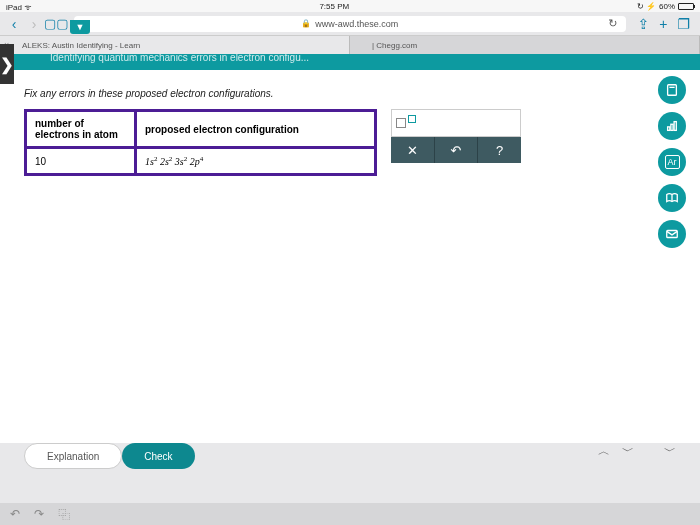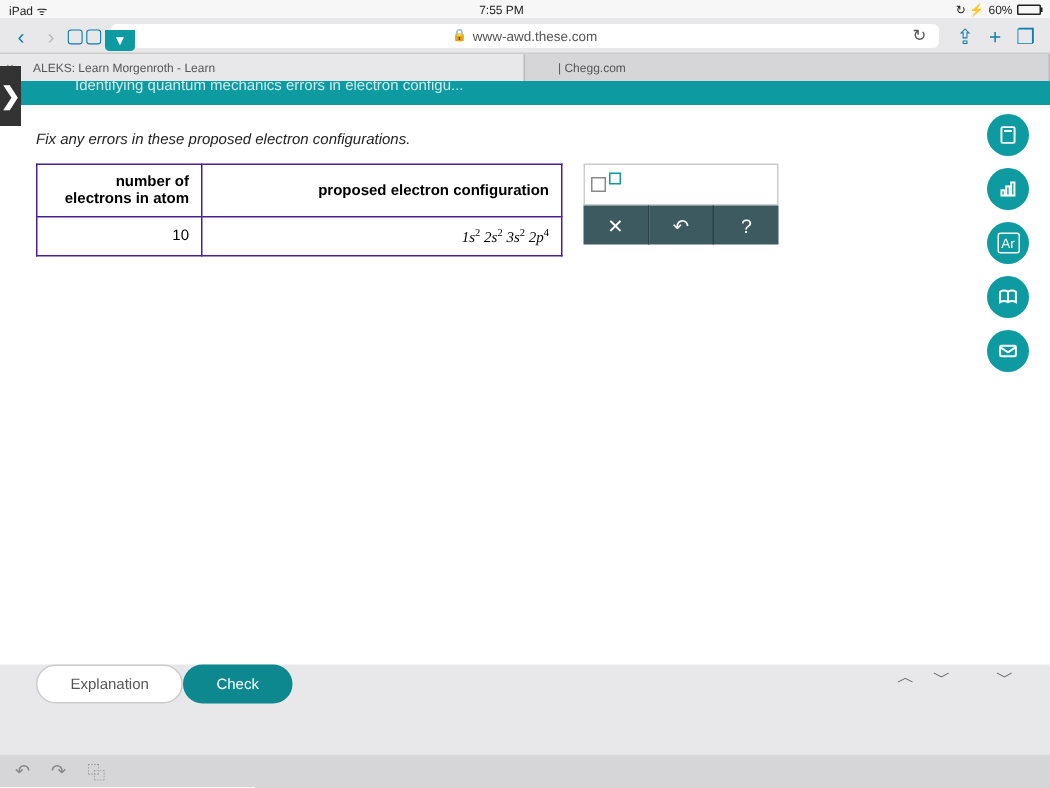--- a/index.html
+++ b/index.html
@@ -33,21 +33,21 @@
   .header-title { position: absolute; left: 50px; top: -2px; font-size: 10px; font-weight: 300; opacity: .8; white-space: nowrap; }
   .side-tab { position: absolute; left: 0; top: 44px; width: 14px; height: 40px; background: #333; color: #fff; display: flex; align-items: center; justify-content: center; font-size: 16px; font-weight: bold; cursor: pointer; }
   .dd-arrow { position: absolute; left: 70px; top: 20px; width: 20px; height: 14px; background: #0d9aa0; border-radius: 0 0 3px 3px; display: flex; align-items: center; justify-content: center; color: #fff; font-size: 9px; cursor: pointer; z-index: 5; }
   
   .content { position: relative; padding: 10px 24px 0 24px; height: 380px; }
   .instruction { font-size: 10px; color: #222; margin-bottom: 10px; margin-top: 8px; font-style: italic; }
   
   .work-row { display: flex; gap: 14px; align-items: flex-start; }
   
   table.ec { border-collapse: collapse; }
-  table.ec th, table.ec td { border: 1px solid #4c1d95; padding: 6px 8px; font-size: 10px; text-align: right; margin-top: 20px; }
+  table.ec th, table.ec td { border: 3px solid #4c1d95; padding: 6px 8px; font-size: 10px; text-align: left; margin-top: 20px; }
   table.ec th { font-weight: bold; }
   .col-num { width: 110px; }
   .col-conf { width: 240px; }
   .econf { font-family: 'Times New Roman', serif; font-style: italic; font-size: 11px; }
   .econf sup { font-size: 7px; font-style: normal; }
   
   .tool-box { width: 130px; }
   .answer-cell { border: 1px solid #ccc; height: 28px; background: #fff; display: flex; align-items: center; padding: 4px; gap: 4px; }
   .sq-chk { width: 10px; height: 10px; border: 1px solid #888; }
   .sq-sup { width: 8px; height: 8px; border: 1px solid #0d9aa0; margin-bottom: 8px; margin-left: -2px; }
@@ -94,21 +94,21 @@
   <div class="br-right">
     <span>⇪</span>
     <span>+</span>
     <span>❐</span>
   </div>
 </div>
 
 <div class="tab-bar">
   <div class="tab active">
     <span class="xclose">×</span>
-    <span class="tlabel">ALEKS: Learn Morgenroth - Learn</span>
+    <span class="tlabel">ALEKS: Austin Identifying - Learn</span>
   </div>
   <div class="tab">
     <span class="tlabel">| Chegg.com</span>
   </div>
 </div>
 
 <div class="header-band">
   <div class="header-title">Identifying quantum mechanics errors in electron configu...</div>
 </div>
 <div class="dd-arrow">▼</div>

